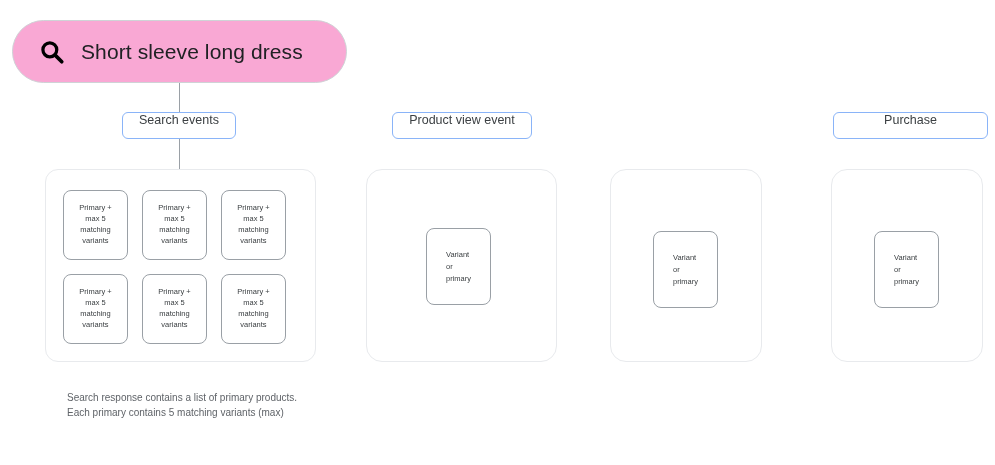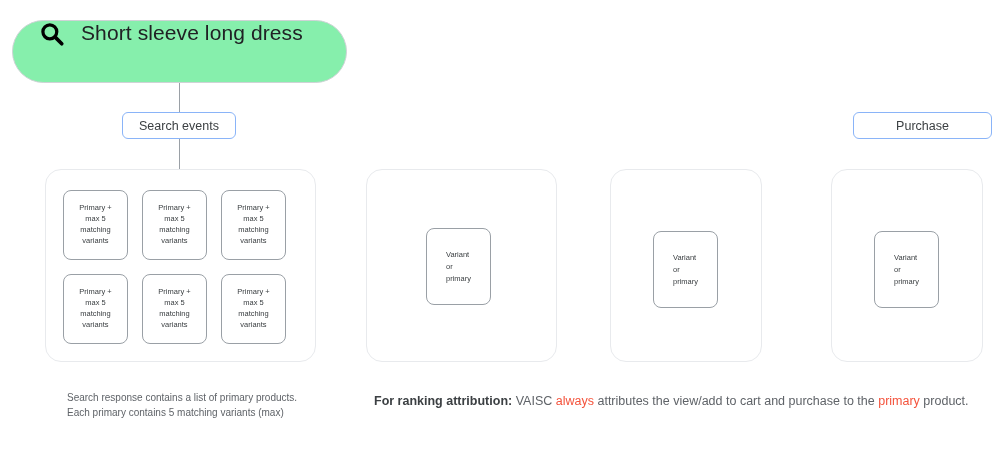--- a/index.html
+++ b/index.html
@@ -23,22 +23,23 @@
   
   .search-bar {
     position: absolute;
     left: 12px;
     top: 20px;
     width: 335px;
     height: 63px;
     box-sizing: border-box;
     border: 1px solid #cfd3d6;
     border-radius: 34px;
-    background: #86efac;
-    display: flex;
+    background: #f9a8d4;
+    display: flex;
+    align-items: center;
     padding-left: 26px;
   }
   .search-icon {
     width: 26px;
     height: 26px;
     flex: none;
     display: block;
   }
   .search-text {
     margin-left: 16px;
@@ -59,40 +60,40 @@
 
   
   .pill {
     position: absolute;
     height: 27px;
     box-sizing: border-box;
     border: 1px solid #8ab4f8;
     border-radius: 6px;
     background: #ffffff;
     display: flex;
-    align-items: center;
+    align-items: flex-start;
     justify-content: center;
     font-size: 12.5px;
     color: #3c4043;
     white-space: nowrap;
   }
   .pill-search   { left: 122px; top: 112px; width: 114px; }
   .pill-view     { left: 392px; top: 112px; width: 140px; }
   .pill-cart     { left: 611px; top: 112px; width: 141px; }
-  .pill-purchase { left: 833px; top: 112px; width: 139px; margin-left: 20px; }
+  .pill-purchase { left: 833px; top: 112px; width: 155px; }
 
   
   .panel {
     position: absolute;
     box-sizing: border-box;
     border: 1.5px solid #e8eaed;
     border-radius: 16px;
     background: #ffffff;
   }
-  .panel-search   { left: 45px;  top: 169px; width: 271px; height: 193px; }
+  .panel-search   { left: 45px;  top: 169px; width: 271px; height: 193px; border-radius: 13px; }
   .panel-view     { left: 366px; top: 169px; width: 191px; height: 193px; }
   .panel-cart     { left: 610px; top: 169px; width: 152px; height: 193px; }
   .panel-purchase { left: 831px; top: 169px; width: 152px; height: 193px; }
 
   
   .variant-grid {
     position: absolute;
     left: 17px;
     top: 20px;
     display: grid;
@@ -172,20 +173,23 @@
     </svg>
     <span class="search-text">Short sleeve long dress</span>
   </div>
 
   <div class="connector conn-top"></div>
   <div class="connector conn-mid"></div>
 
   <div class="pill pill-search">
     <span>Search events</span>
   </div>
+  <div class="pill pill-view">
+    <span>Product view event</span>
+  </div>
   <div class="pill pill-purchase">
     <span>Purchase</span>
   </div>
 
   <div class="panel panel-search">
     <div class="variant-grid">
       <div class="mini-card">
         <span>
           <span>Primary +</span><br>
           <span>max 5</span><br>
@@ -259,23 +263,15 @@
     <span>
       <span>Variant</span><br>
       <span>or</span><br>
       <span>primary</span>
     </span>
   </div>
 
   <div class="caption-left">Search response contains a list of primary products. Each primary contains 5 matching variants (max)</div>
 
   <div class="notes">
-    <div class="row">
-      <b>For ranking attribution:</b>
-      <span>VAISC</span>
-      <span class="hl">always</span>
-      <span>attributes the view/add to cart and purchase to the</span>
-      <span class="hl">primary</span>
-      <span>product.</span>
-    </div>
   </div>
 
 </div>
 
 </body></html>

